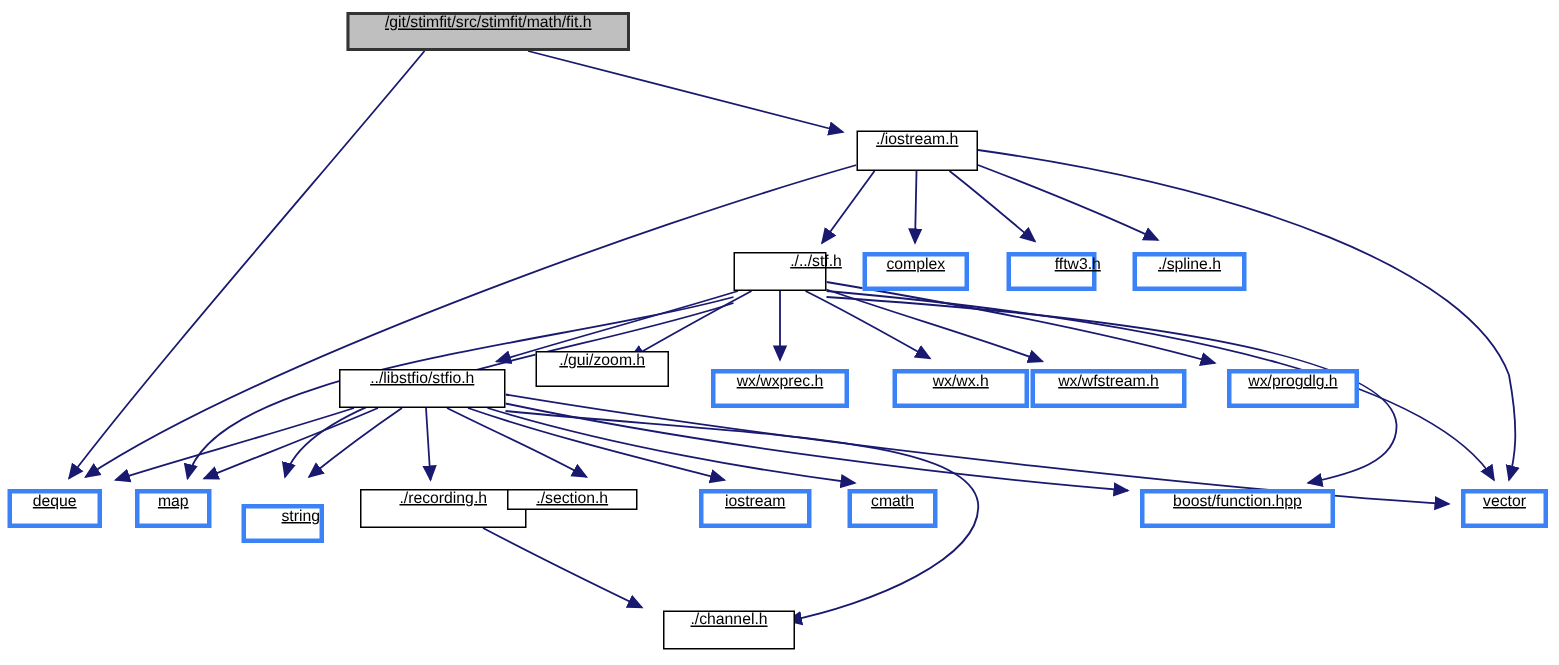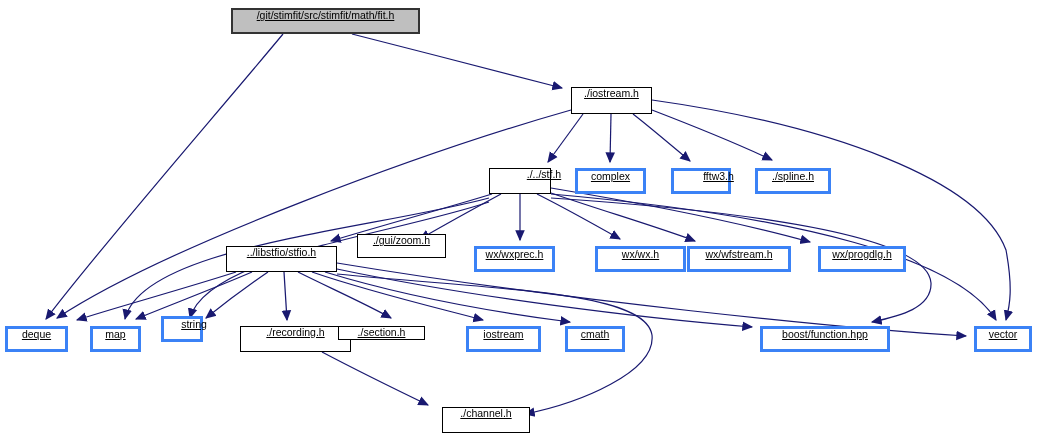--- a/index.html
+++ b/index.html
@@ -87,39 +87,39 @@
       </div>
       <div class="node external" style="left: 755px; top: 168px; width: 76px; height: 26px;">
         <span>./spline.h</span>
       </div>
       <div class="node internal" style="left: 226px; top: 246px; width: 111px; height: 26px;">
         <span>../libstfio/stfio.h</span>
       </div>
       <div class="node internal" style="left: 357px; top: 234px; width: 89px; height: 24px;">
         <span>./gui/zoom.h</span>
       </div>
-      <div class="node external" style="left: 474px; top: 246px; width: 81px; height: 26px;">
+      <div class="node external" style="left: 474px; top: 246px; width: 92px; height: 26px;">
         <span>wx/wxprec.h</span>
       </div>
       <div class="node external" style="left: 595px; top: 246px; width: 91px; height: 26px;">
         <span>wx/wx.h</span>
       </div>
       <div class="node external" style="left: 687px; top: 246px; width: 104px; height: 26px;">
         <span>wx/wfstream.h</span>
       </div>
       <div class="node external" style="left: 818px; top: 246px; width: 88px; height: 26px;">
         <span>wx/progdlg.h</span>
       </div>
       <div class="node external" style="left: 5px; top: 326px; width: 63px; height: 26px;">
         <span>deque</span>
       </div>
       <div class="node external" style="left: 90px; top: 326px; width: 51px; height: 26px;">
         <span>map</span>
       </div>
-      <div class="node external" style="left: 161px; top: 316px; width: 42px; height: 26px; padding-left: 24px;">
+      <div class="node external" style="left: 161px; top: 336px; width: 55px; height: 26px; padding-left: 24px;">
         <span>string</span>
       </div>
       <div class="node internal" style="left: 240px; top: 326px; width: 111px; height: 26px;">
         <span>./recording.h</span>
       </div>
       <div class="node internal" style="left: 338px; top: 326px; width: 87px; height: 14px;">
         <span>./section.h</span>
       </div>
       <div class="node external" style="left: 466px; top: 326px; width: 75px; height: 26px;">
         <span>iostream</span>

